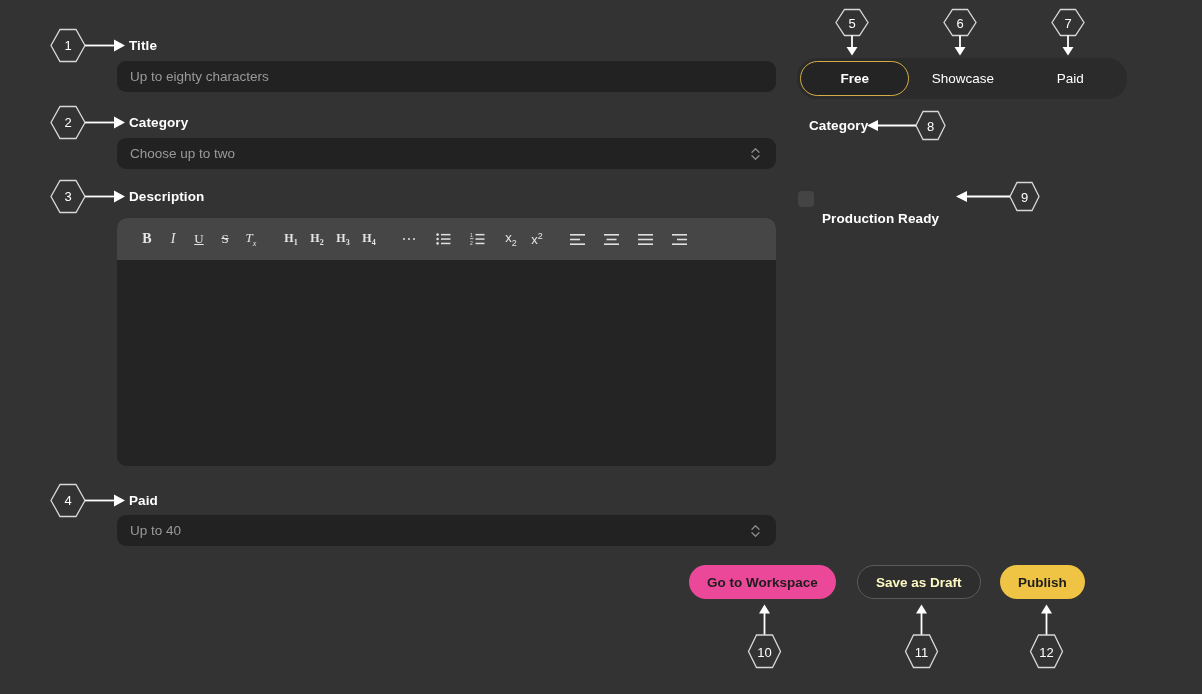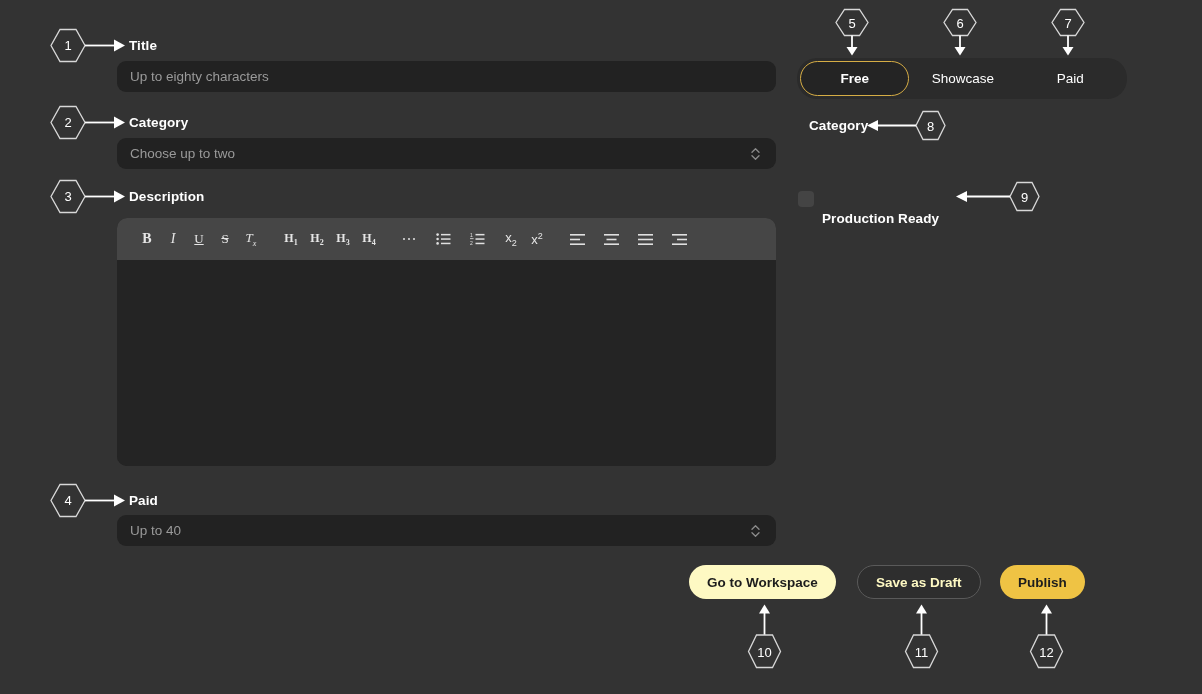--- a/index.html
+++ b/index.html
@@ -130,21 +130,21 @@
     height: 34px;
     border-radius: 17px;
     display: flex;
     align-items: center;
     justify-content: center;
     font-size: 13.5px;
     font-weight: bold;
     white-space: nowrap;
     padding: 0 18px;
   }
-  .btn-light { background: #fef9c3; color: #1d1d1d; }
+  .btn-light { background: #ec4899; color: #1d1d1d; }
   .btn-outline { background: #2e2e2e; border: 1.2px solid #5a5a5a; color: #fef9c3; }
   .btn-gold { background: #efc344; color: #1d1d1d; }
 
   
   .marker { position: absolute; }
   .marker svg { display: block; overflow: visible; }
   .marker text {
     font-family: "Liberation Sans", sans-serif;
     font-size: 13px;
     fill: #ffffff;

